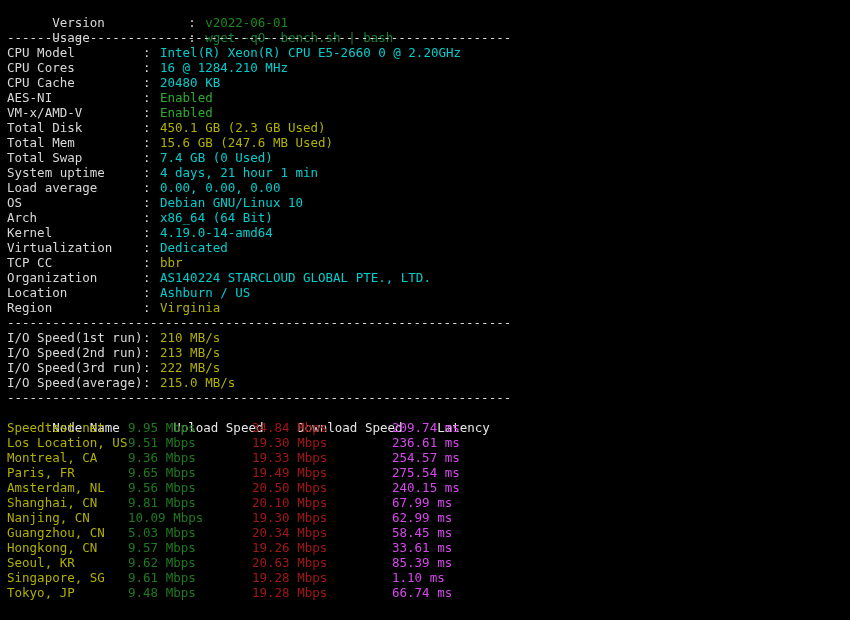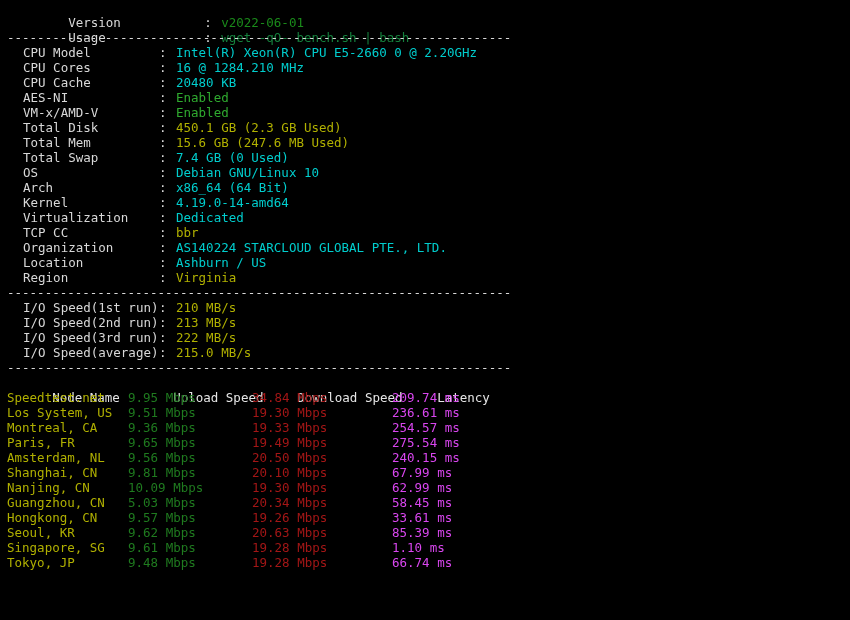--- a/index.html
+++ b/index.html
@@ -27,21 +27,20 @@
     height: 15px;
     white-space: pre;
     color: #d8d8d8;
     letter-spacing: 0;
   }
   
   .kv {
     height: 15px;
     white-space: pre;
     display: block;
-    margin-left: 16px;
   }
   .label   { color: #d8d8d8; display: inline-block; width: 136px; }
   .colon   { color: #d8d8d8; display: inline-block; width: 17px; }
   .val-cyan   { color: #00cdcd; }
   .val-green  { color: #1a8a1a; }
   .val-lgreen { color: #2faa2f; }
   .val-red    { color: #15803d; }
   .val-yellow { color: #b0b000; text-align: right; }
 
   
@@ -77,20 +76,22 @@
 
   <div>
     <div class="kv"><span class="label">CPU Model</span><span class="colon">:</span><span class="val-cyan">Intel(R) Xeon(R) CPU E5-2660 0 @ 2.20GHz</span></div>
     <div class="kv"><span class="label">CPU Cores</span><span class="colon">:</span><span class="val-cyan">16 @ 1284.210 MHz</span></div>
     <div class="kv"><span class="label">CPU Cache</span><span class="colon">:</span><span class="val-cyan">20480 KB</span></div>
     <div class="kv"><span class="label">AES-NI</span><span class="colon">:</span><span class="val-lgreen">Enabled</span></div>
     <div class="kv"><span class="label">VM-x/AMD-V</span><span class="colon">:</span><span class="val-lgreen">Enabled</span></div>
     <div class="kv"><span class="label">Total Disk</span><span class="colon">:</span><span class="val-yellow">450.1 GB (2.3 GB Used)</span></div>
     <div class="kv"><span class="label">Total Mem</span><span class="colon">:</span><span class="val-yellow">15.6 GB (247.6 MB Used)</span></div>
     <div class="kv"><span class="label">Total Swap</span><span class="colon">:</span><span class="val-cyan">7.4 GB (0 Used)</span></div>
+    <div class="kv"><span class="label">System uptime</span><span class="colon">:</span><span class="val-cyan">4 days, 21 hour 1 min</span></div>
+    <div class="kv"><span class="label">Load average</span><span class="colon">:</span><span class="val-cyan">0.00, 0.00, 0.00</span></div>
     <div class="kv"><span class="label">OS</span><span class="colon">:</span><span class="val-cyan">Debian GNU/Linux 10</span></div>
     <div class="kv"><span class="label">Arch</span><span class="colon">:</span><span class="val-cyan">x86_64 (64 Bit)</span></div>
     <div class="kv"><span class="label">Kernel</span><span class="colon">:</span><span class="val-cyan">4.19.0-14-amd64</span></div>
     <div class="kv"><span class="label">Virtualization</span><span class="colon">:</span><span class="val-cyan">Dedicated</span></div>
     <div class="kv"><span class="label">TCP CC</span><span class="colon">:</span><span class="val-yellow">bbr</span></div>
     <div class="kv"><span class="label">Organization</span><span class="colon">:</span><span class="val-cyan">AS140224 STARCLOUD GLOBAL PTE., LTD.</span></div>
     <div class="kv"><span class="label">Location</span><span class="colon">:</span><span class="val-cyan">Ashburn / US</span></div>
     <div class="kv"><span class="label">Region</span><span class="colon">:</span><span class="val-yellow">Virginia</span></div>
   </div>
 
@@ -103,21 +104,21 @@
     <div class="kv"><span class="label">I/O Speed(average)</span><span class="colon">:</span><span class="val-yellow">215.0 MB/s</span></div>
   </div>
 
   <div class="sep">-------------------------------------------------------------------</div>
 
   <div>
     <div class="row hdr">
       <span class="c-node">Node Name</span><span class="c-up">Upload Speed</span><span class="c-down">Download Speed</span><span class="c-lat">Latency</span>
     </div>
     <div class="row"><span class="c-node">Speedtest.net</span><span class="c-up">9.95 Mbps</span><span class="c-down">34.84 Mbps</span><span class="c-lat">209.74 ms</span></div>
-    <div class="row"><span class="c-node">Los System, US</span><span class="c-up">9.51 Mbps</span><span class="c-down">19.30 Mbps</span><span class="c-lat">236.61 ms</span></div>
+    <div class="row"><span class="c-node">Los Location, US</span><span class="c-up">9.51 Mbps</span><span class="c-down">19.30 Mbps</span><span class="c-lat">236.61 ms</span></div>
     <div class="row"><span class="c-node">Montreal, CA</span><span class="c-up">9.36 Mbps</span><span class="c-down">19.33 Mbps</span><span class="c-lat">254.57 ms</span></div>
     <div class="row"><span class="c-node">Paris, FR</span><span class="c-up">9.65 Mbps</span><span class="c-down">19.49 Mbps</span><span class="c-lat">275.54 ms</span></div>
     <div class="row"><span class="c-node">Amsterdam, NL</span><span class="c-up">9.56 Mbps</span><span class="c-down">20.50 Mbps</span><span class="c-lat">240.15 ms</span></div>
     <div class="row"><span class="c-node">Shanghai, CN</span><span class="c-up">9.81 Mbps</span><span class="c-down">20.10 Mbps</span><span class="c-lat">67.99 ms</span></div>
     <div class="row"><span class="c-node">Nanjing, CN</span><span class="c-up">10.09 Mbps</span><span class="c-down">19.30 Mbps</span><span class="c-lat">62.99 ms</span></div>
     <div class="row"><span class="c-node">Guangzhou, CN</span><span class="c-up">5.03 Mbps</span><span class="c-down">20.34 Mbps</span><span class="c-lat">58.45 ms</span></div>
     <div class="row"><span class="c-node">Hongkong, CN</span><span class="c-up">9.57 Mbps</span><span class="c-down">19.26 Mbps</span><span class="c-lat">33.61 ms</span></div>
     <div class="row"><span class="c-node">Seoul, KR</span><span class="c-up">9.62 Mbps</span><span class="c-down">20.63 Mbps</span><span class="c-lat">85.39 ms</span></div>
     <div class="row"><span class="c-node">Singapore, SG</span><span class="c-up">9.61 Mbps</span><span class="c-down">19.28 Mbps</span><span class="c-lat">1.10 ms</span></div>
     <div class="row"><span class="c-node">Tokyo, JP</span><span class="c-up">9.48 Mbps</span><span class="c-down">19.28 Mbps</span><span class="c-lat">66.74 ms</span></div>

